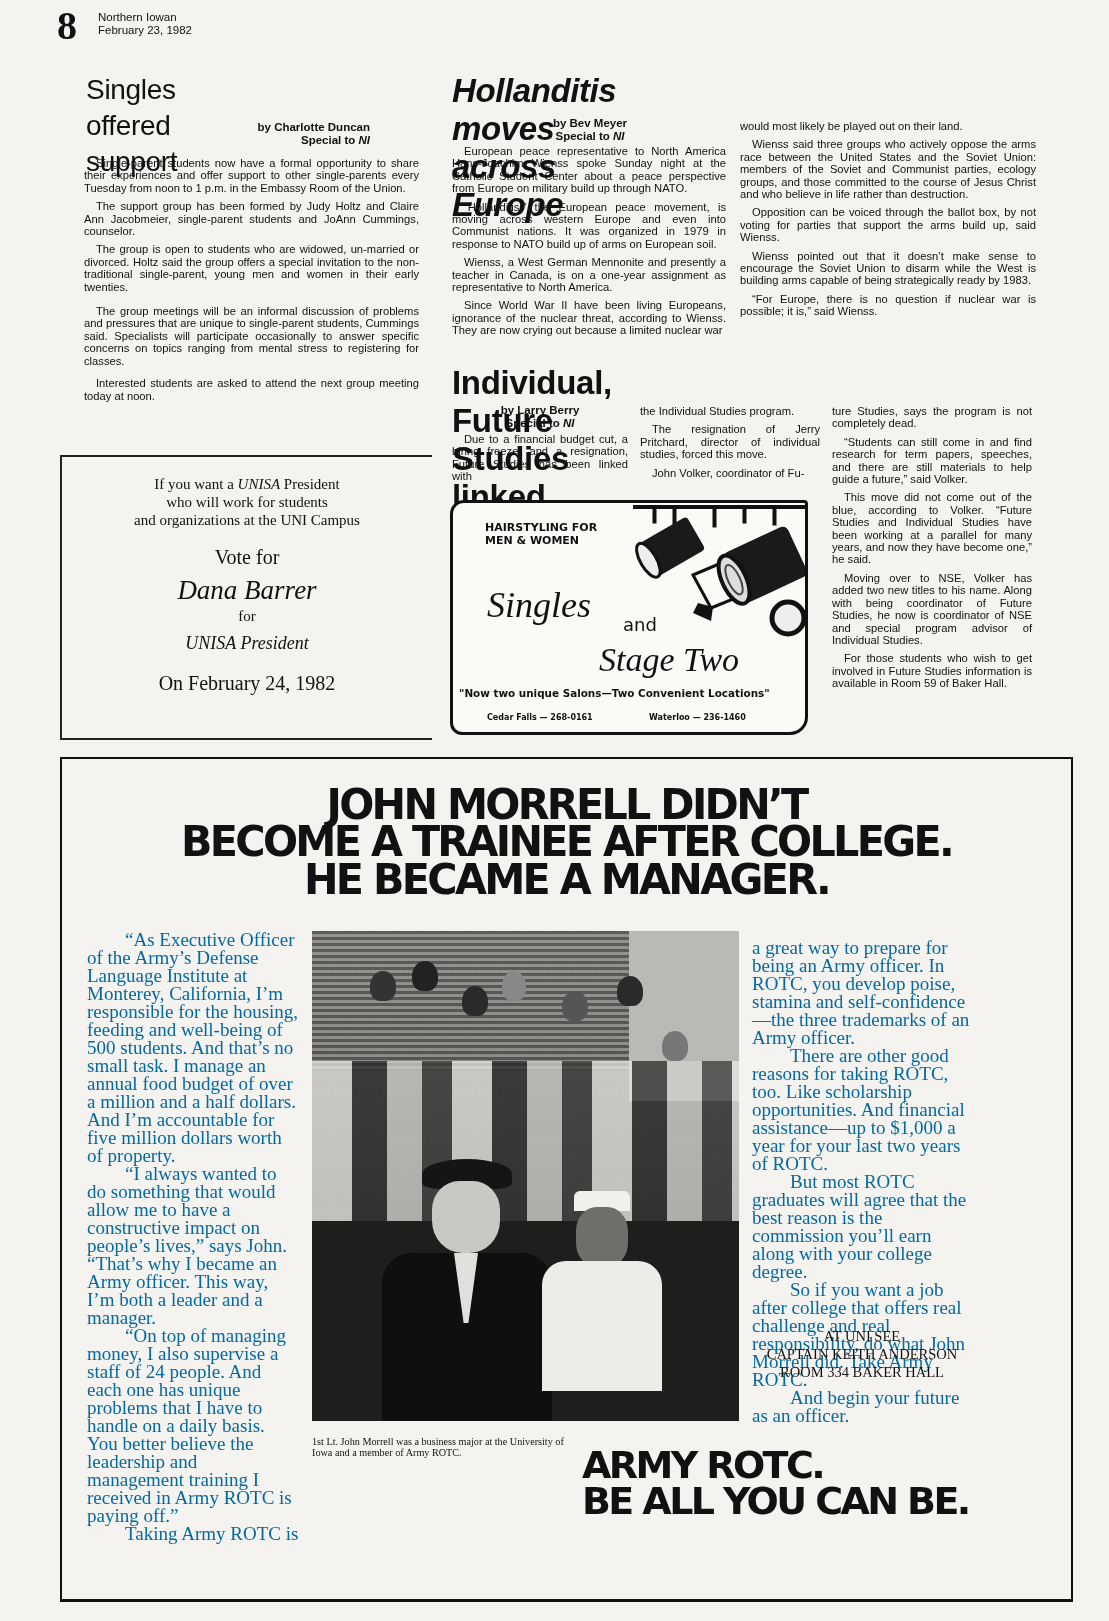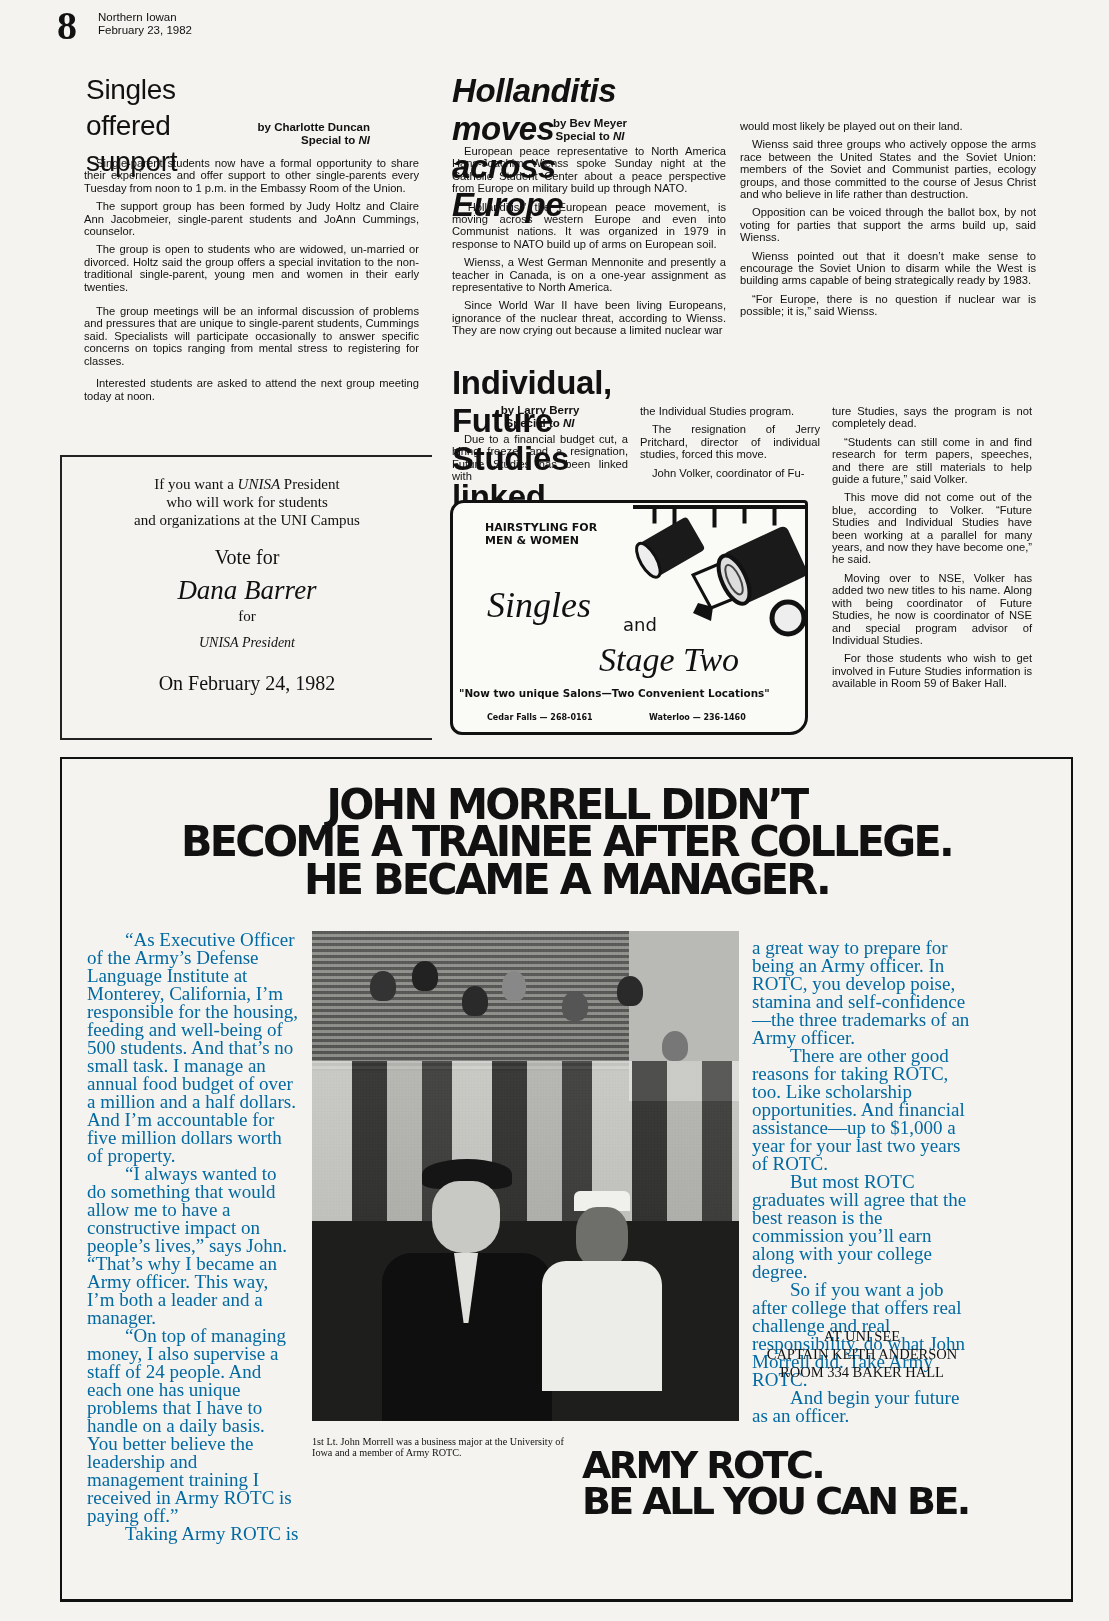--- a/index.html
+++ b/index.html
@@ -123,21 +123,21 @@
   </div>
 </div>
 
 <div id="dana-ad" class="abs">
   <div class="line" style="top:18px;font-size:15px;line-height:18px;"><span>If you want a </span><i>UNISA</i><span> President</span></div>
   <div class="line" style="top:36px;font-size:15px;line-height:18px;">who will work for students</div>
   <div class="line" style="top:54px;font-size:15px;line-height:18px;">and organizations at the UNI Campus</div>
   <div class="line" style="top:88px;font-size:20px;line-height:24px;">Vote for</div>
   <div class="line" style="top:118px;font-size:27px;line-height:30px;font-style:italic;">Dana Barrer</div>
   <div class="line" style="top:150px;font-size:15px;line-height:18px;">for</div>
-  <div class="line" style="top:174px;font-size:14px;line-height:24px;font-style:italic;">UNISA President</div>
+  <div class="line" style="top:174px;font-size:18px;line-height:24px;font-style:italic;">UNISA President</div>
   <div class="line" style="top:214px;font-size:20px;line-height:24px;">On February 24, 1982</div>
 </div>
 
 <div id="salon-ad" class="abs">
   <div class="abs" style="left:32px;top:18px;font-family:'DejaVu Sans',sans-serif;font-weight:bold;font-size:11px;line-height:13px;">
     <div>HAIRSTYLING FOR</div>
     <div>MEN &amp; WOMEN</div>
   </div>
 
   <svg class="abs" style="left:170px;top:0px;" width="190" height="140" viewBox="0 0 190 140">

